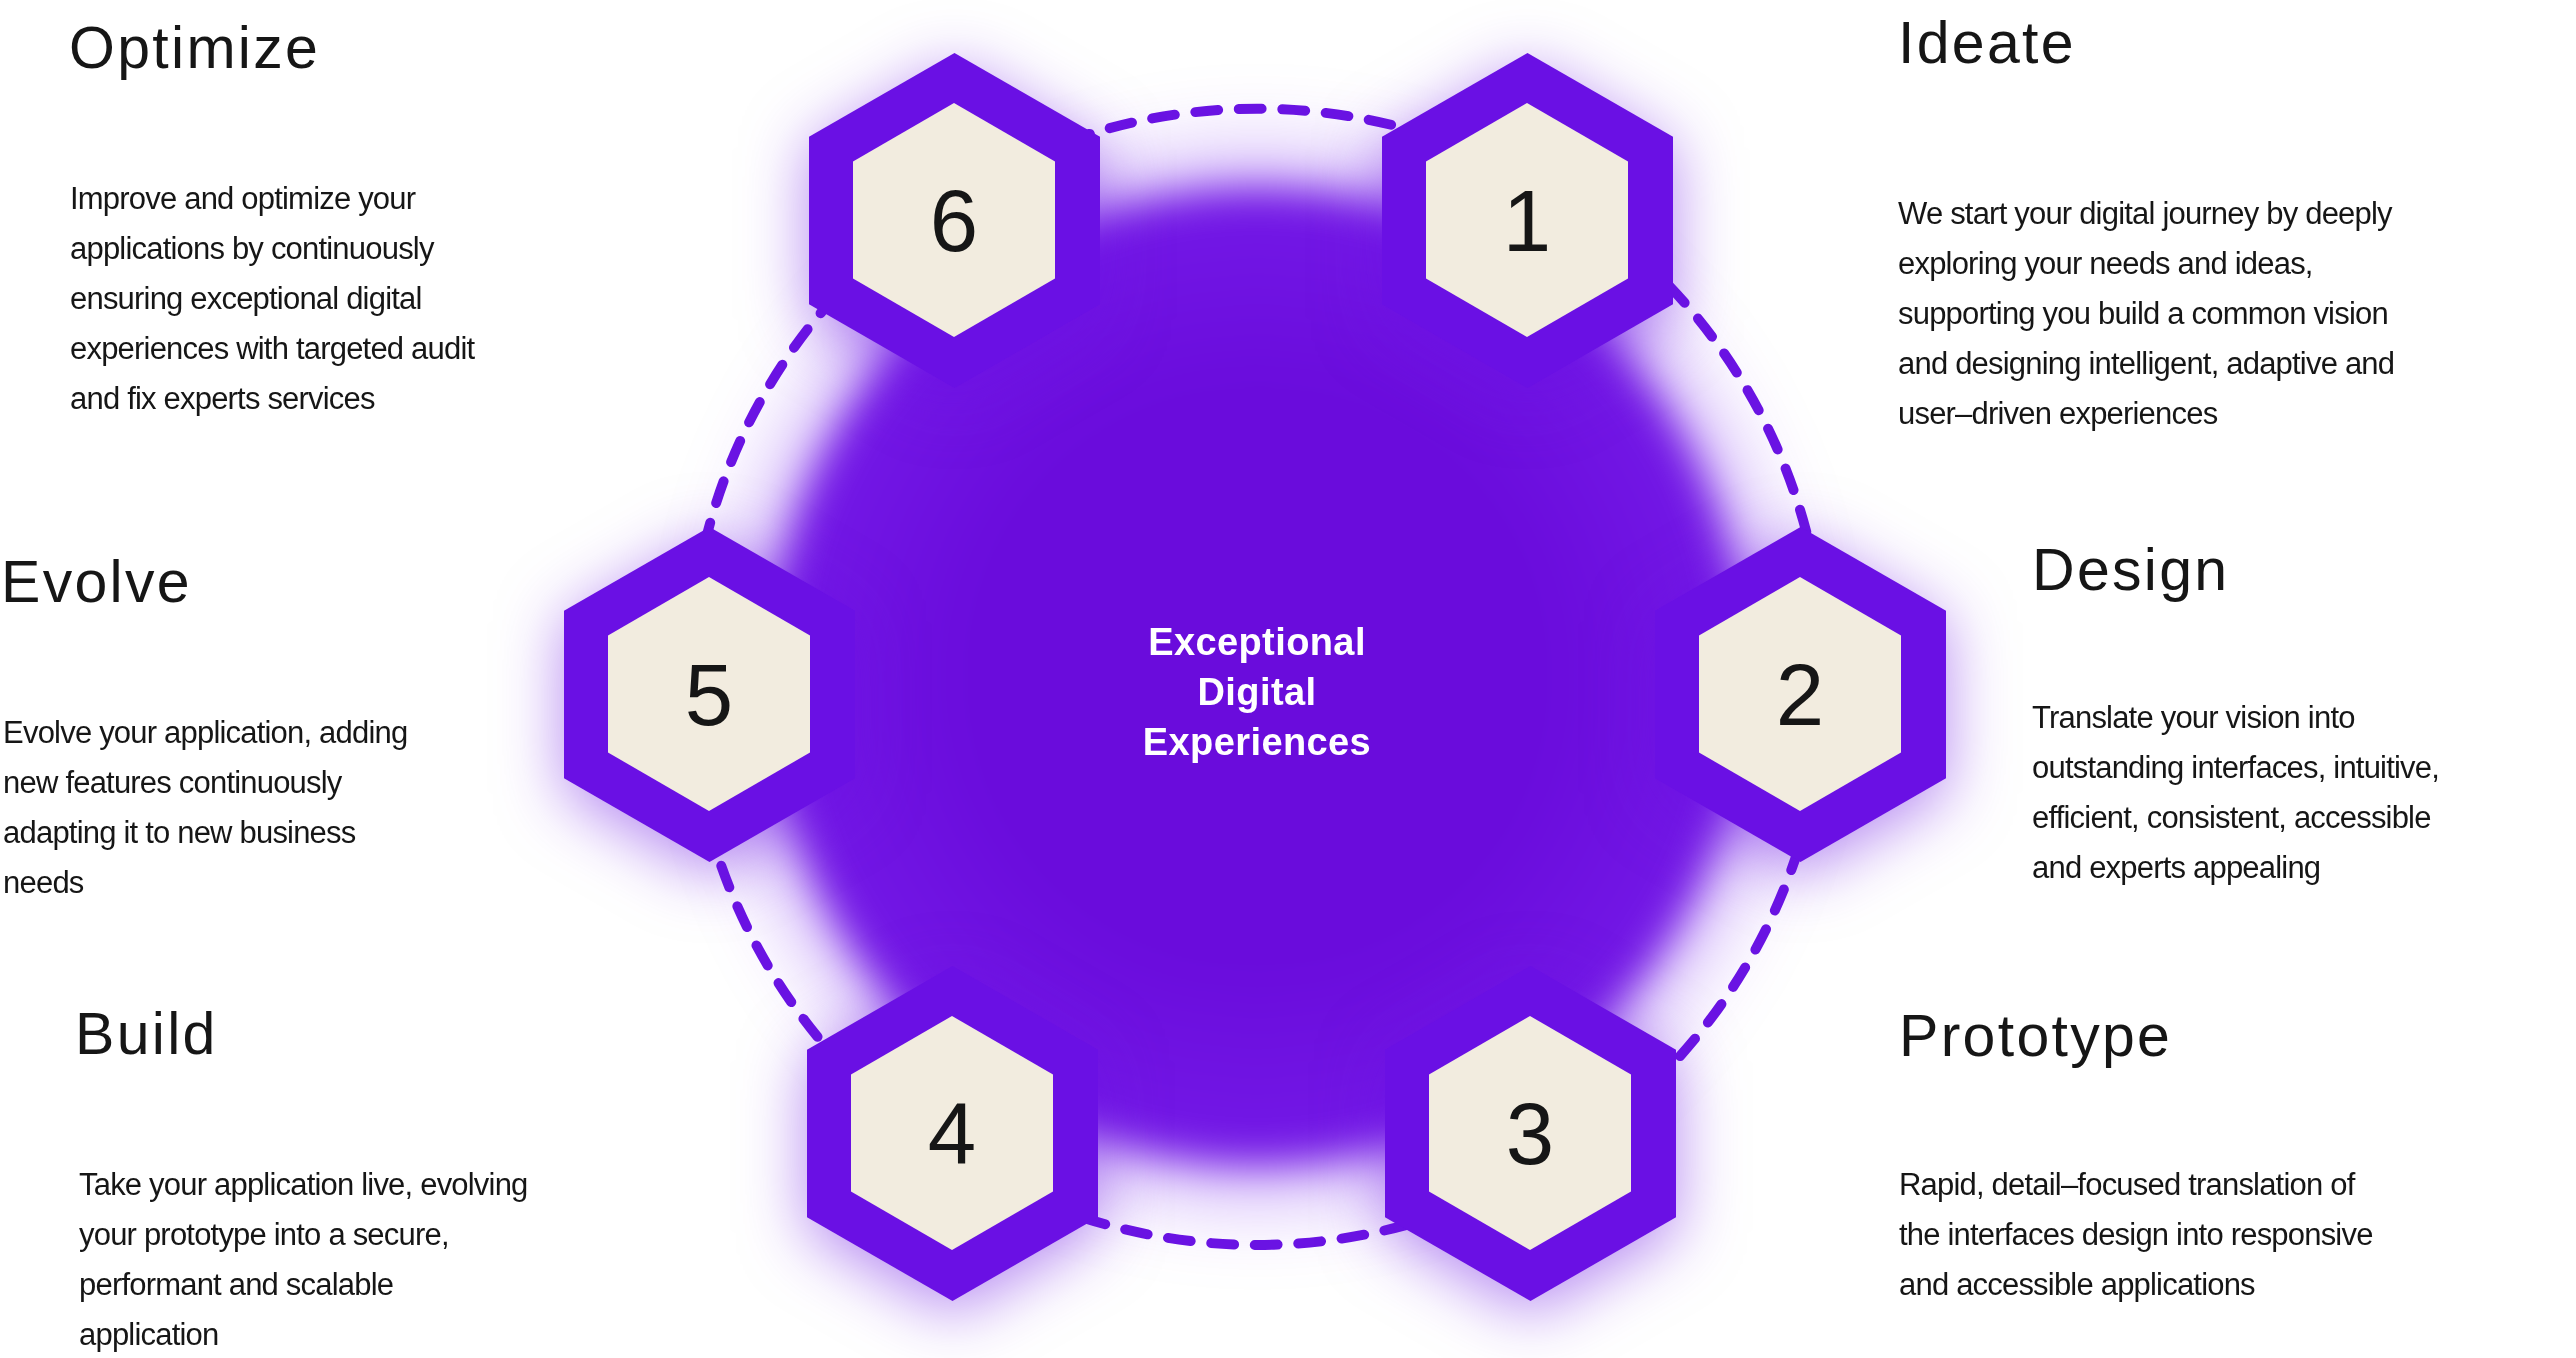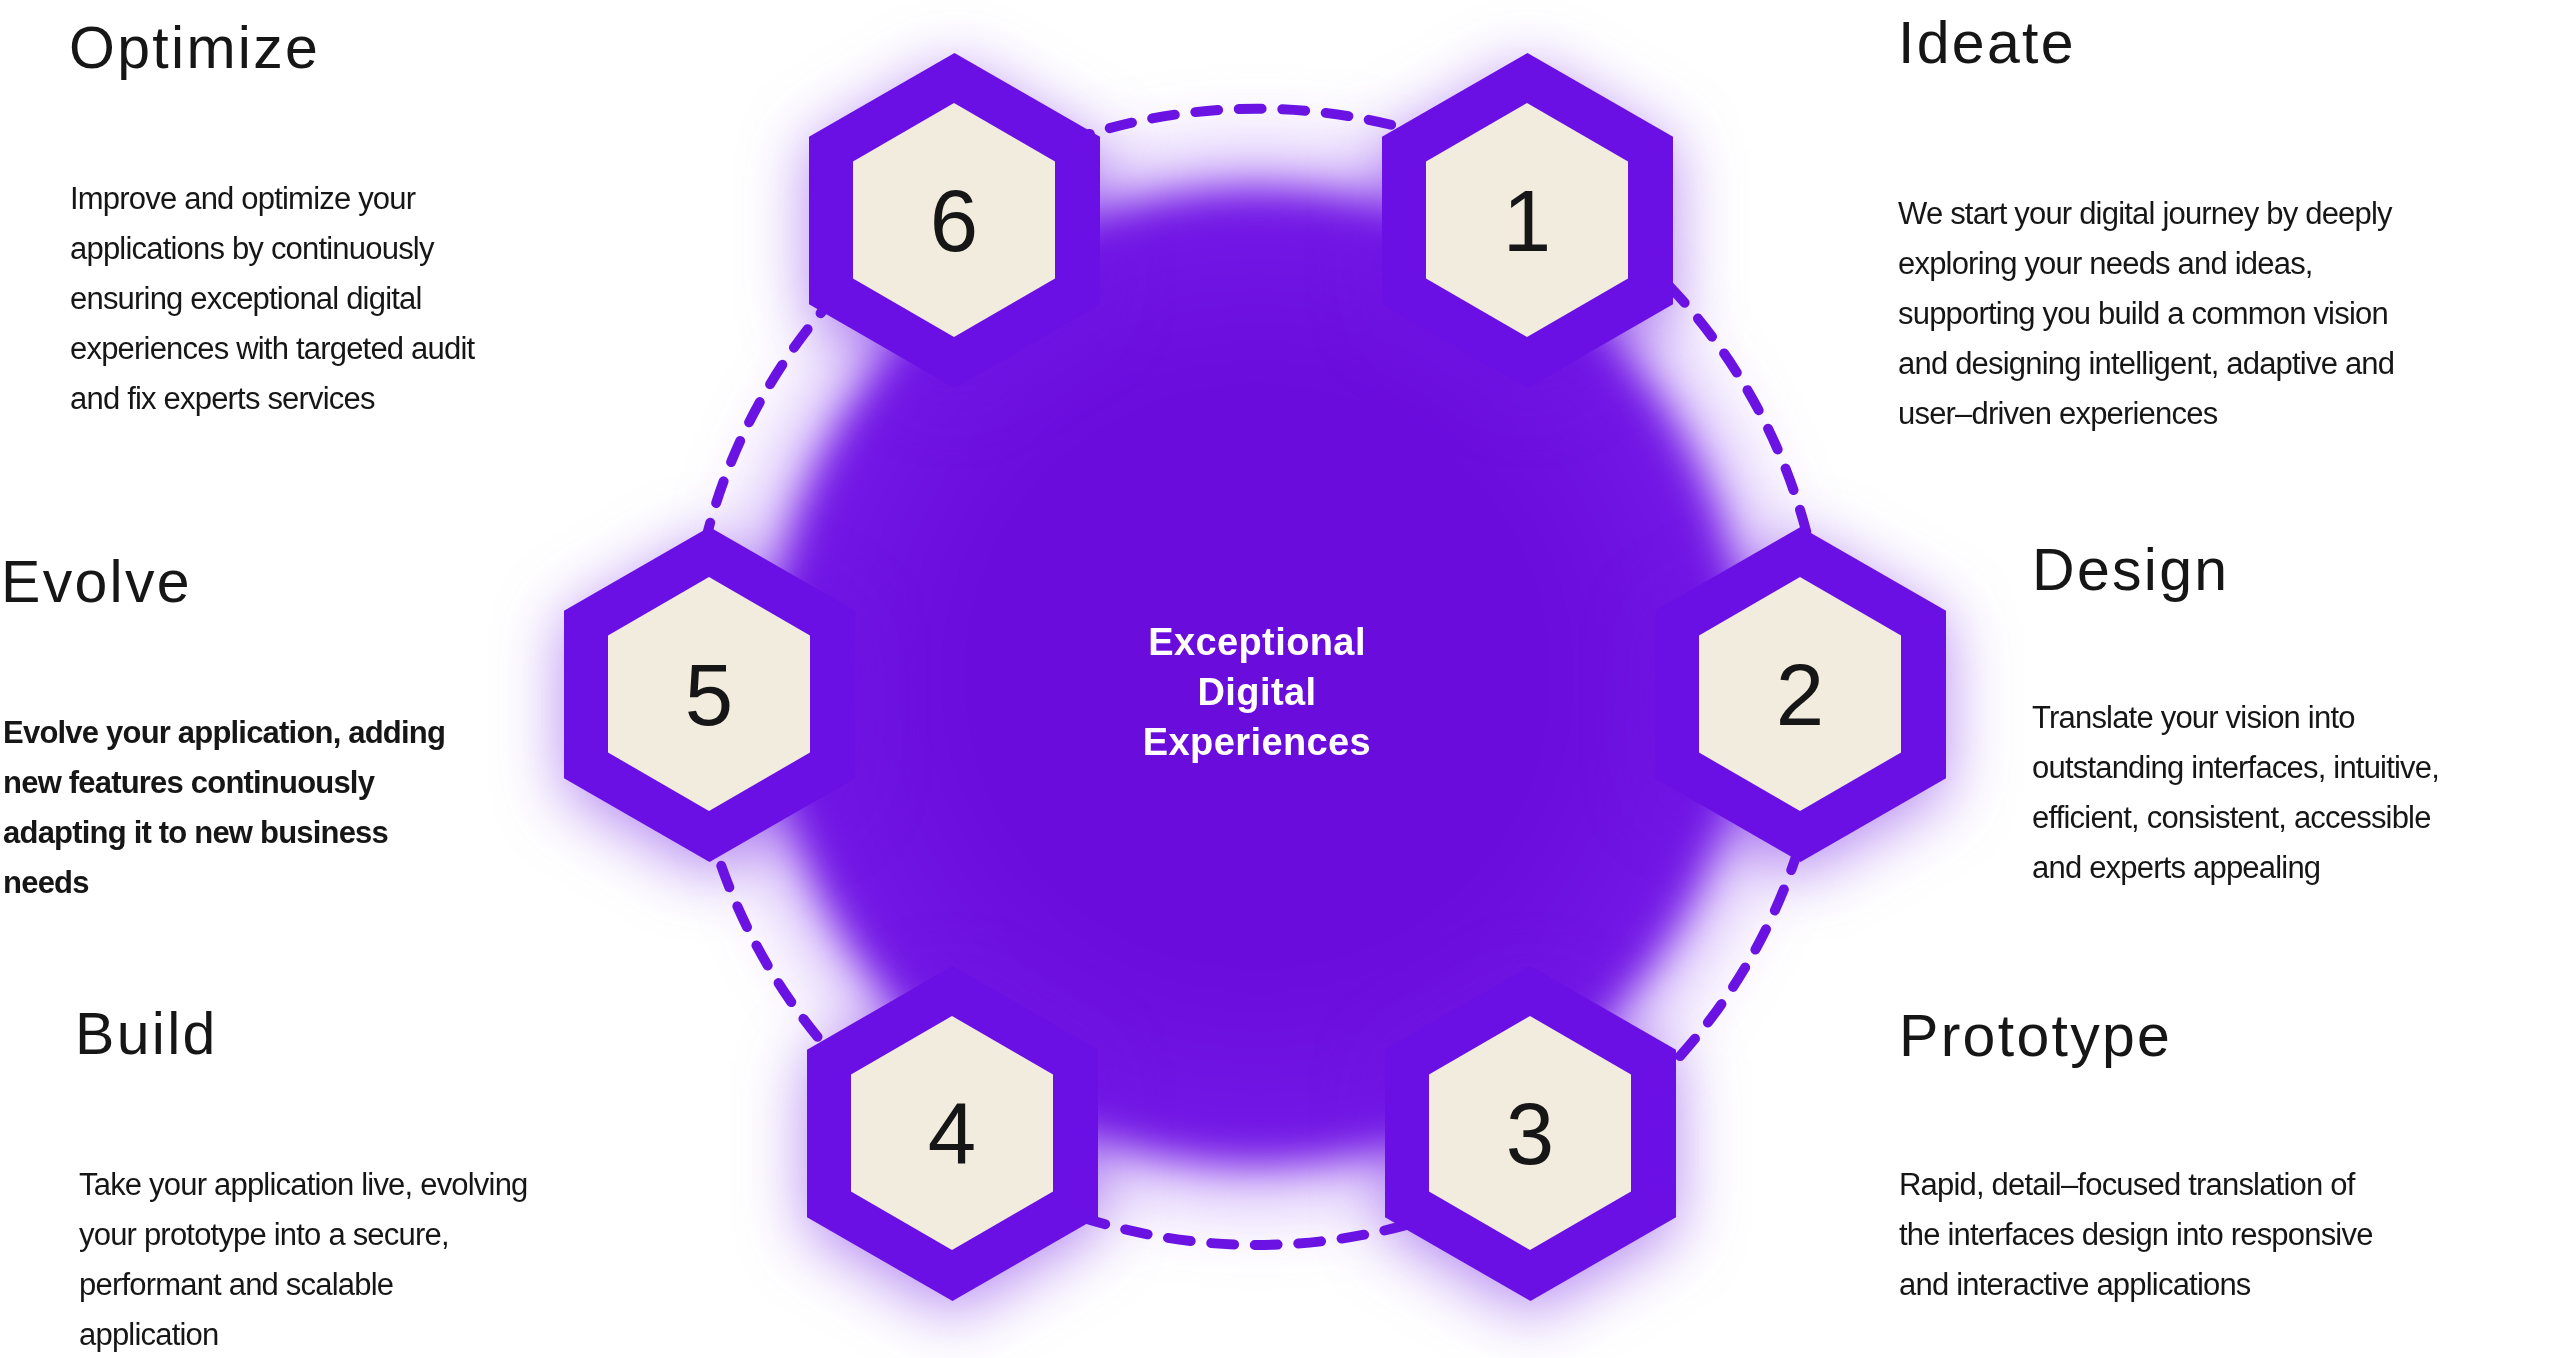--- a/index.html
+++ b/index.html
@@ -77,21 +77,21 @@
   .step-desc{
     position:absolute;z-index:5;
     font-size:31px;line-height:50px;font-weight:400;
     letter-spacing:-0.8px;color:var(--text-dark,#161616);
     white-space:pre;
   }
   #t-optimize{left:69px;top:19px;}      #d-optimize{left:70px;top:174px;}
   #t-ideate{left:1898px;top:13.8px;}      #d-ideate{left:1898px;top:166px;margin-top:23px;}
   #t-design{left:2032px;top:541px;}     #d-design{left:2032px;top:693px;}
   #t-prototype{left:1899px;top:1007px;} #d-prototype{left:1899px;top:1160px;}
-  #t-evolve{left:1px;top:553px;}        #d-evolve{left:3.1px;top:708px;font-weight:bold;}
+  #t-evolve{left:1px;top:553px;}        #d-evolve{left:3.1px;top:708px;}
   #t-build{left:75px;top:1005px;}      #d-build{left:79px;top:1160px;}
 </style>
 </head>
 <body>
 
 <div id="canvas">
 
   <div class="glow-circle"></div>
 
   <svg class="orbit-svg" width="2576" height="1359" viewBox="0 0 3369 1777">
@@ -161,21 +161,21 @@
 
   <div class="step-title" id="t-design">Design</div>
   <div class="step-desc" id="d-design">Translate your vision into
 outstanding interfaces, intuitive,
 efficient, consistent, accessible
 and experts appealing</div>
 
   <div class="step-title" id="t-prototype">Prototype</div>
   <div class="step-desc" id="d-prototype">Rapid, detail–focused translation of
 the interfaces design into responsive
-and interactive applications</div>
+and accessible applications</div>
 
   <div class="step-title" id="t-evolve">Evolve</div>
   <div class="step-desc" id="d-evolve">Evolve your application, adding
 new features continuously
 adapting it to new business
 needs</div>
 
   <div class="step-title" id="t-build">Build</div>
   <div class="step-desc" id="d-build">Take your application live, evolving
 your prototype into a secure,

